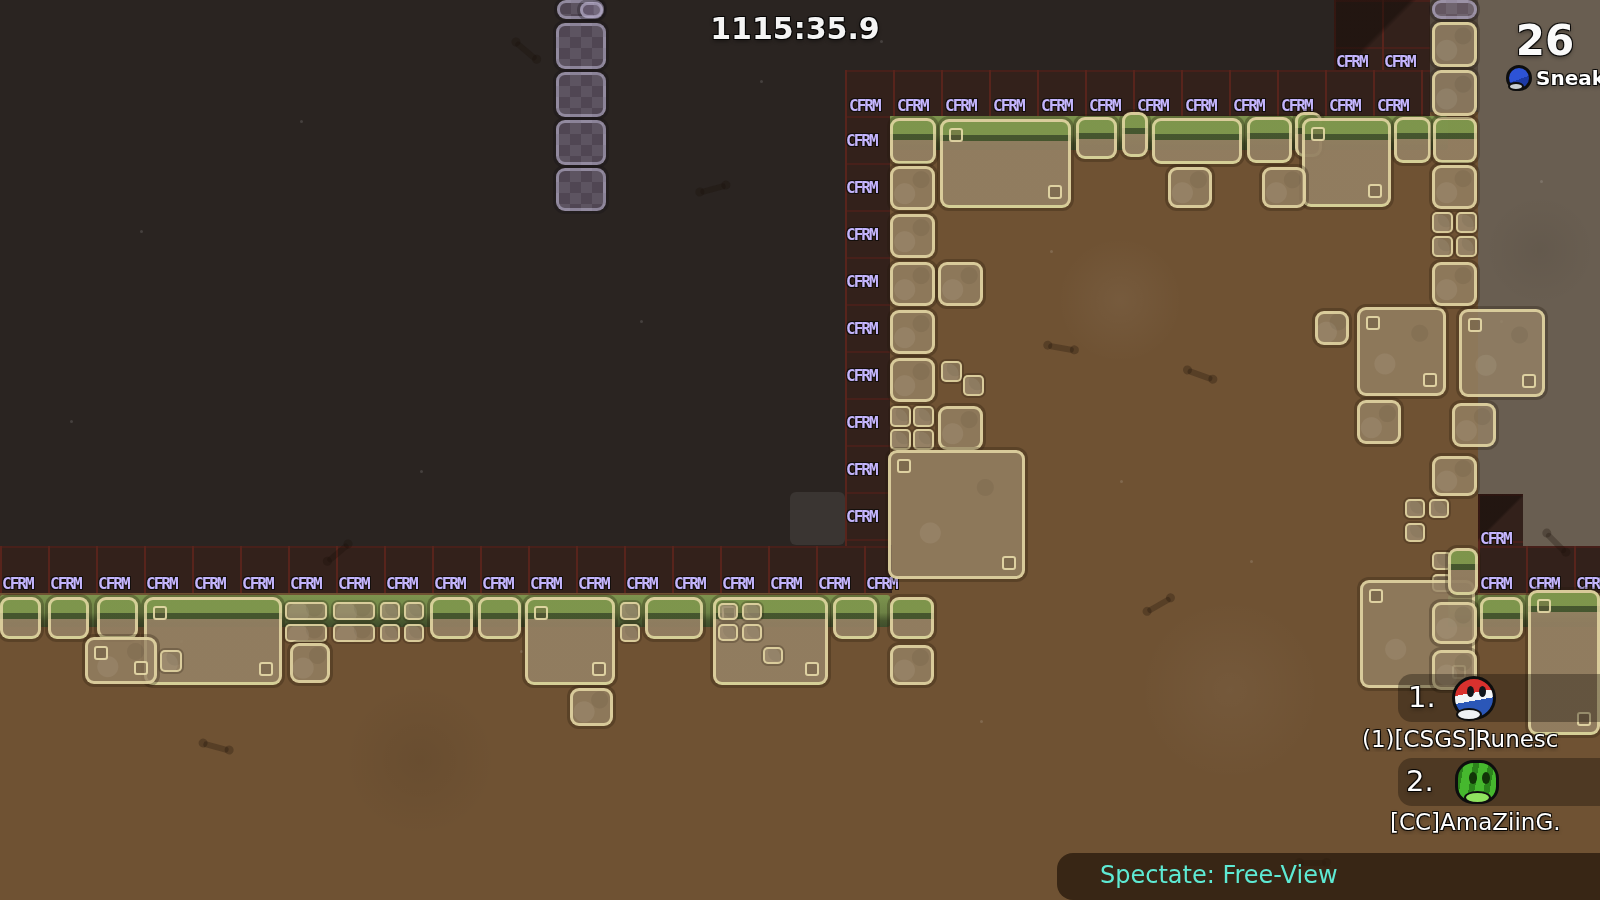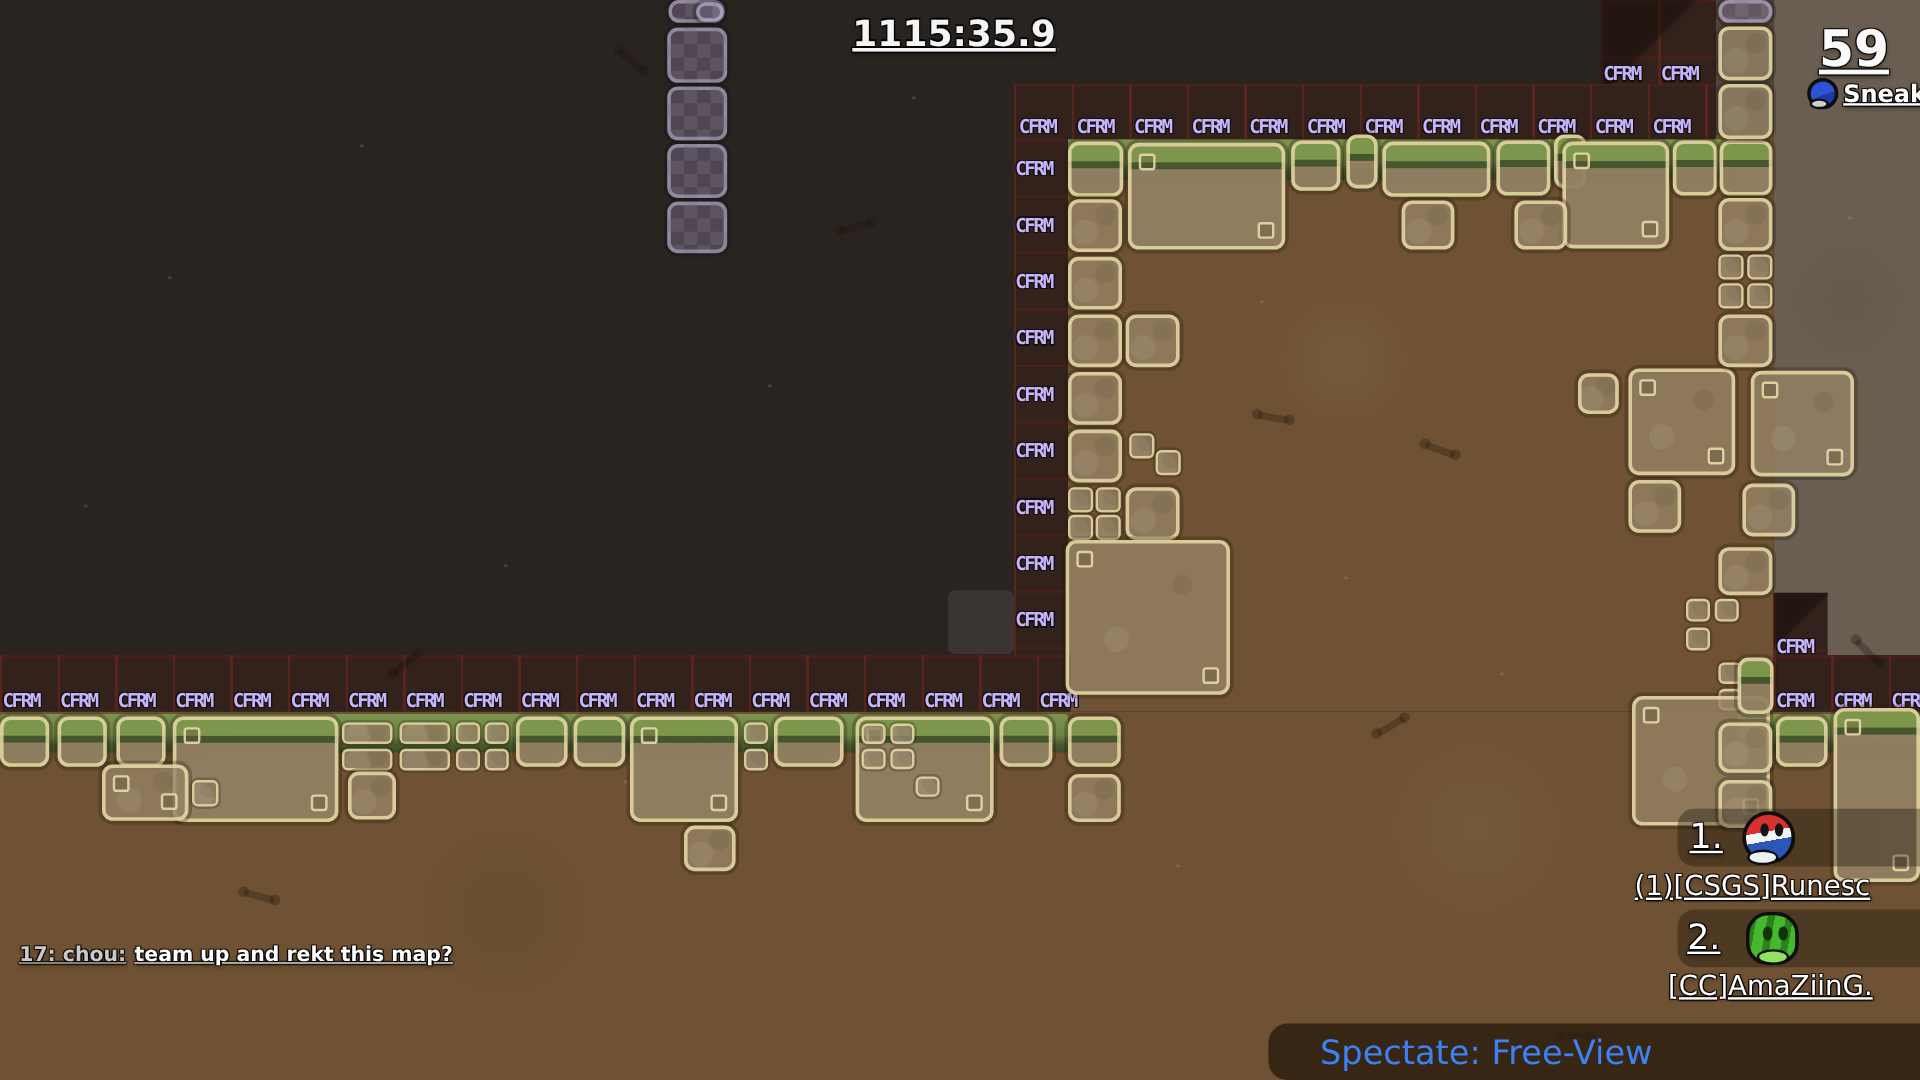--- a/index.html
+++ b/index.html
@@ -42,38 +42,38 @@
     background-size:22px 22px;background-position:0 0,11px 11px;}
   .blk-gh{background:rgba(255,255,255,.08);background-image:none;border:none;box-shadow:none;border-radius:6px;}
   .speck{position:absolute;z-index:3;width:3px;height:3px;border-radius:50%;background:rgba(255,255,255,.13);}
   .bone{position:absolute;z-index:3;width:26px;height:6px;background:rgba(25,16,8,.28);border-radius:3px;}
   .bone::before,.bone::after{content:"";position:absolute;width:9px;height:9px;border-radius:50%;background:inherit;top:-2px;}
   .bone::before{left:-5px;}
   .bone::after{right:-5px;}
 
   
   .outlined{text-shadow:-1px -1px 0 rgba(0,0,0,.75), 1px -1px 0 rgba(0,0,0,.75),
-            -1px 1px 0 rgba(0,0,0,.75), 1px 1px 0 rgba(0,0,0,.75), 0 2px 4px rgba(0,0,0,.45);text-decoration:underline;}
+            -1px 1px 0 rgba(0,0,0,.75), 1px 1px 0 rgba(0,0,0,.75), 0 2px 4px rgba(0,0,0,.45);}
   .timer{position:absolute;z-index:10;left:700px;top:11px;width:190px;text-align:center;
     font-size:30px;font-weight:600;color:#f4f4f4;}
   .score{position:absolute;z-index:10;left:1512px;top:16px;width:66px;text-align:center;
     font-size:42px;font-weight:600;color:#fafafa;}
   .spec-player{position:absolute;z-index:10;left:1506px;top:65px;white-space:nowrap;}
   .spec-name{font-size:20px;font-weight:bold;color:#fff;vertical-align:middle;margin-left:4px;}
   .chat-line{position:absolute;z-index:10;left:16px;top:786px;font-size:17px;font-weight:bold;white-space:nowrap;}
   .chat-prefix{color:#c9c9c9;margin-right:7px;}
   .chat-msg{color:#ffffff;}
   .lb-panel{position:absolute;z-index:9;left:1398px;width:220px;height:48px;border-radius:14px;
     background:rgba(18,11,5,.35);}
   .lb-rank{position:absolute;z-index:10;font-size:29px;color:#fff;}
   .lb-name{position:absolute;z-index:10;left:1360px;width:400px;font-size:23px;color:#fff;
     white-space:nowrap;overflow:hidden;}
   .spec-bar{position:absolute;z-index:10;left:1057px;top:853px;width:620px;height:47px;
     background:rgba(42,28,14,.8);border-radius:16px;}
-  .spec-bar-label{position:absolute;left:43px;top:8px;font-size:28px;color:#3b82f6;white-space:nowrap;}
+  .spec-bar-label{position:absolute;left:43px;top:8px;font-size:24px;color:#5eead4;white-space:nowrap;}
 
   
   .tee{display:inline-block;position:relative;border:3px solid #0e0e0e;border-radius:50%;
     vertical-align:middle;box-sizing:border-box;}
   .tee .eye{position:absolute;background:#10151a;border-radius:50%;}
   .tee .foot{position:absolute;border:2px solid #0e0e0e;border-radius:50%;box-sizing:border-box;}
   .tee-blue{width:26px;height:26px;background:linear-gradient(160deg,#2d53d6 0 55%,#1c3aa6 55% 100%);}
   .tee-blue .foot{width:16px;height:9px;left:-1px;bottom:-3px;background:#c9cfd3;}
   .tee-redblue{width:44px;height:44px;background:linear-gradient(170deg,#d8312e 0 38%,#f2f4f6 38% 56%,#2b57b8 56% 100%);}
   .tee-redblue .eye{width:7px;height:11px;top:7px;}
@@ -265,29 +265,26 @@
       <div class="bone" style="left: 1048px; top: 345px; width: 26px; height: 6px; transform: rotate(10deg);"></div>
       <div class="bone" style="left: 1187px; top: 372px; width: 26px; height: 6px; transform: rotate(20deg);"></div>
       <div class="bone" style="left: 1146px; top: 602px; width: 26px; height: 6px; transform: rotate(-30deg);"></div>
       <div class="bone" style="left: 203px; top: 744px; width: 26px; height: 6px; transform: rotate(15deg);"></div>
       <div class="bone" style="left: 1300px; top: 860px; width: 26px; height: 6px; transform: rotate(0deg);"></div>
       <div class="bone" style="left: 1543px; top: 540px; width: 26px; height: 6px; transform: rotate(45deg);"></div>
       <div class="bone" style="left: 325px; top: 550px; width: 26px; height: 6px; transform: rotate(-40deg);"></div>
     </div>
 
   <div class="timer outlined">1115:35.9</div>
-  <div class="score outlined">59</div>
+  <div class="score outlined">26</div>
 
   <div class="spec-player">
     <span class="tee tee-blue"><span class="foot"></span></span><span class="spec-name outlined">Sneaky Mum</span>
   </div>
 
-  <div class="chat-line">
-    <span class="chat-prefix outlined">17: chou:</span><span class="chat-msg outlined">team up and rekt this map?</span>
-  </div>
 
   <div class="lb-panel" style="top:674px;"></div>
   <div class="lb-rank outlined" style="left:1408px;top:680px;">1.</div>
   <span class="tee tee-redblue" style="position:absolute;z-index:10;left:1452px;top:676px;">
     <span class="eye l"></span>
     <span class="eye r"></span>
     <span class="foot"></span>
   </span>
   <div class="lb-name outlined" style="top:726px;left:1362px;">(1)[CSGS]Runesc</div>
 

